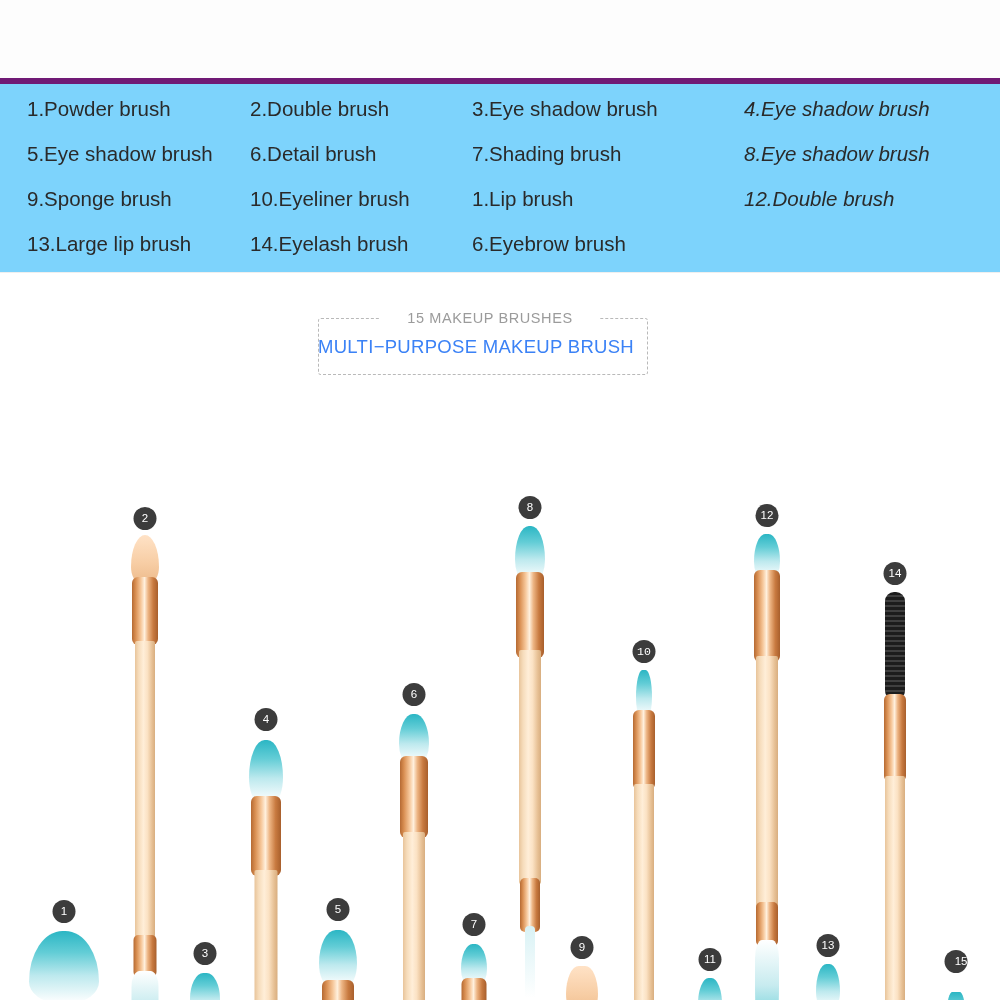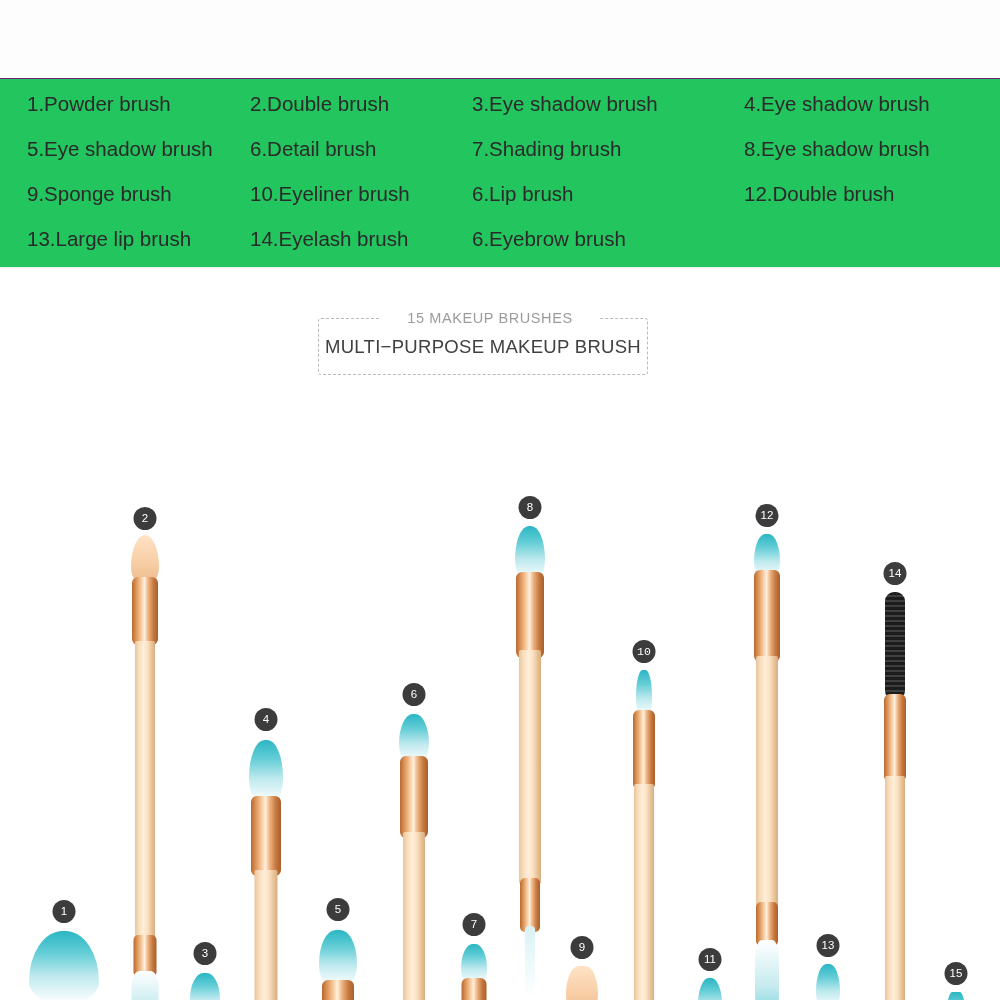--- a/index.html
+++ b/index.html
@@ -22,43 +22,43 @@
     background: #ffffff;
   }
 
   
   .legend-band {
     position: absolute;
     left: 0;
     top: 78px;
     width: 1000px;
     height: 188px;
-    background: #22c55e;
-    border-top: 1px solid #701a75;
+    background: #7dd3fc;
+    border-top: 6px solid #701a75;
     border-bottom: 1px solid #efefef;
   }
   .legend-grid {
     position: absolute;
     left: 0;
     top: 8px;
     width: 1000px;
     display: grid;
     grid-template-columns: 250px 222px 272px 256px;
     row-gap: 12px;
   }
   .legend-item {
     font-size: 20.5px;
     color: #2a2a2a;
     line-height: 33px;
     white-space: nowrap;
   }
   .col0 { padding-left: 27px; text-align: left; }
   .col1 { padding-left: 0px;  text-align: left; }
   .col2 { padding-left: 0px;  text-align: left; }
-  .col3 { padding-left: 0px;  text-align: left; }
+  .col3 { padding-left: 0px;  text-align: left; font-style: italic; }
 
   
   .title-zone {
     position: absolute;
     left: 0;
     top: 268px;
     width: 1000px;
     height: 130px;
   }
   .title-box {
@@ -82,24 +82,23 @@
     color: #9b9b9b;
     background: #ffffff;
     padding: 0 10px;
     box-sizing: border-box;
   }
   .title-main {
     position: absolute;
     left: 318px;
     top: 68px;
     width: 330px;
-    text-align: center;
     font-size: 18.5px;
     letter-spacing: 0.3px;
-    color: #404040;
+    color: #3b82f6;
   }
 
   
   .stage {
     position: absolute;
     left: 0;
     top: 398px;
     width: 1000px;
     height: 602px;
     background: #ffffff;
@@ -175,21 +174,21 @@
       <div class="legend-item col2">3.Eye shadow brush</div>
       <div class="legend-item col3">4.Eye shadow brush</div>
 
       <div class="legend-item col0">5.Eye shadow brush</div>
       <div class="legend-item col1">6.Detail brush</div>
       <div class="legend-item col2">7.Shading brush</div>
       <div class="legend-item col3">8.Eye shadow brush</div>
 
       <div class="legend-item col0">9.Sponge brush</div>
       <div class="legend-item col1">10.Eyeliner brush</div>
-      <div class="legend-item col2">6.Lip brush</div>
+      <div class="legend-item col2">1.Lip brush</div>
       <div class="legend-item col3">12.Double brush</div>
 
       <div class="legend-item col0">13.Large lip brush</div>
       <div class="legend-item col1">14.Eyelash brush</div>
       <div class="legend-item col2">6.Eyebrow brush</div>
       <div class="legend-item col3"></div>
     </div>
   </div>
 
   <div class="title-zone">
@@ -293,19 +292,19 @@
     </div>
 
     <div class="brush" style="left:866px;width:58px;height:520px;">
       <div class="badge" style="top:82px;">14</div>
       <div class="part black-spiral" style="top:112px;width:20px;height:106px;border-radius:9px 9px 7px 7px;"></div>
       <div class="part ferrule" style="top:214px;width:22px;height:88px;border-radius:6px;"></div>
       <div class="part handle" style="top:296px;width:20px;height:306px;"></div>
     </div>
 
     <div class="brush" style="left:930px;width:52px;height:310px;">
-      <div class="badge" style="top:272px;">15</div>
+      <div class="badge" style="top:260px;text-align:right;">15</div>
       <div class="part bristle" style="top:302px;width:18px;height:40px;border-radius:30% 30% 20% 20% / 50% 50% 50% 50%;"></div>
 
     </div>
 
   </div>
 </div>
 
 </body></html>

